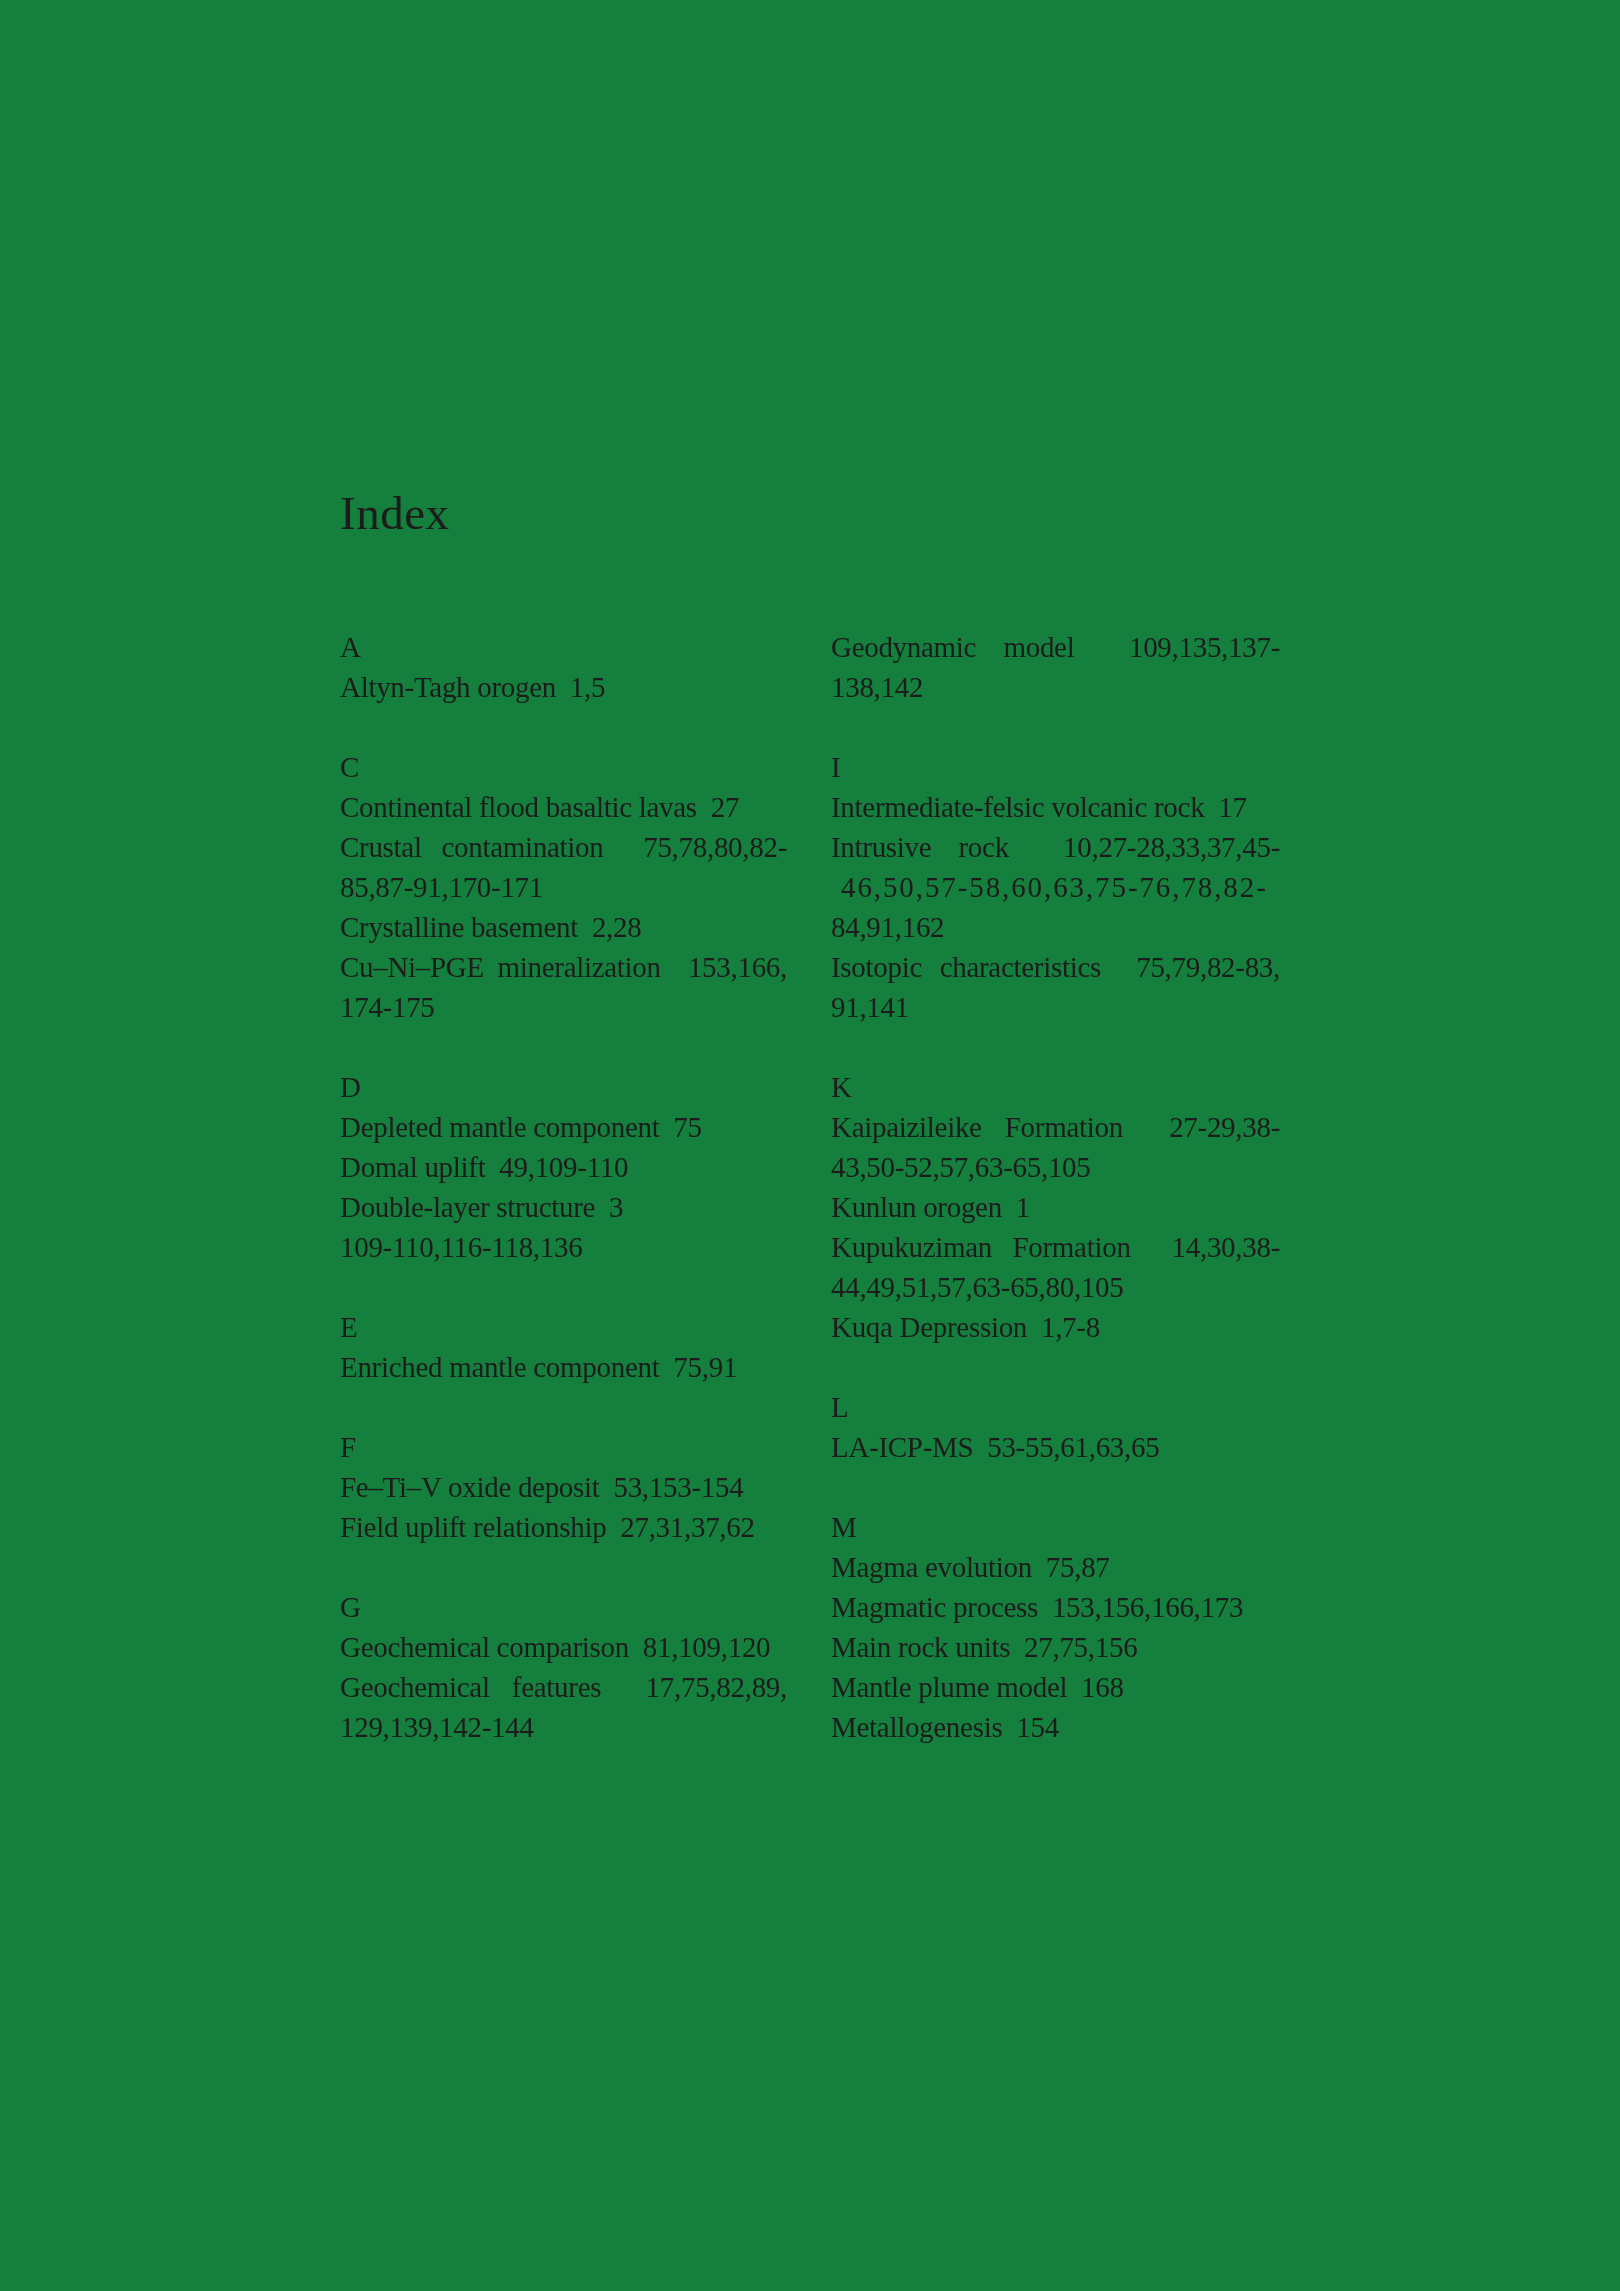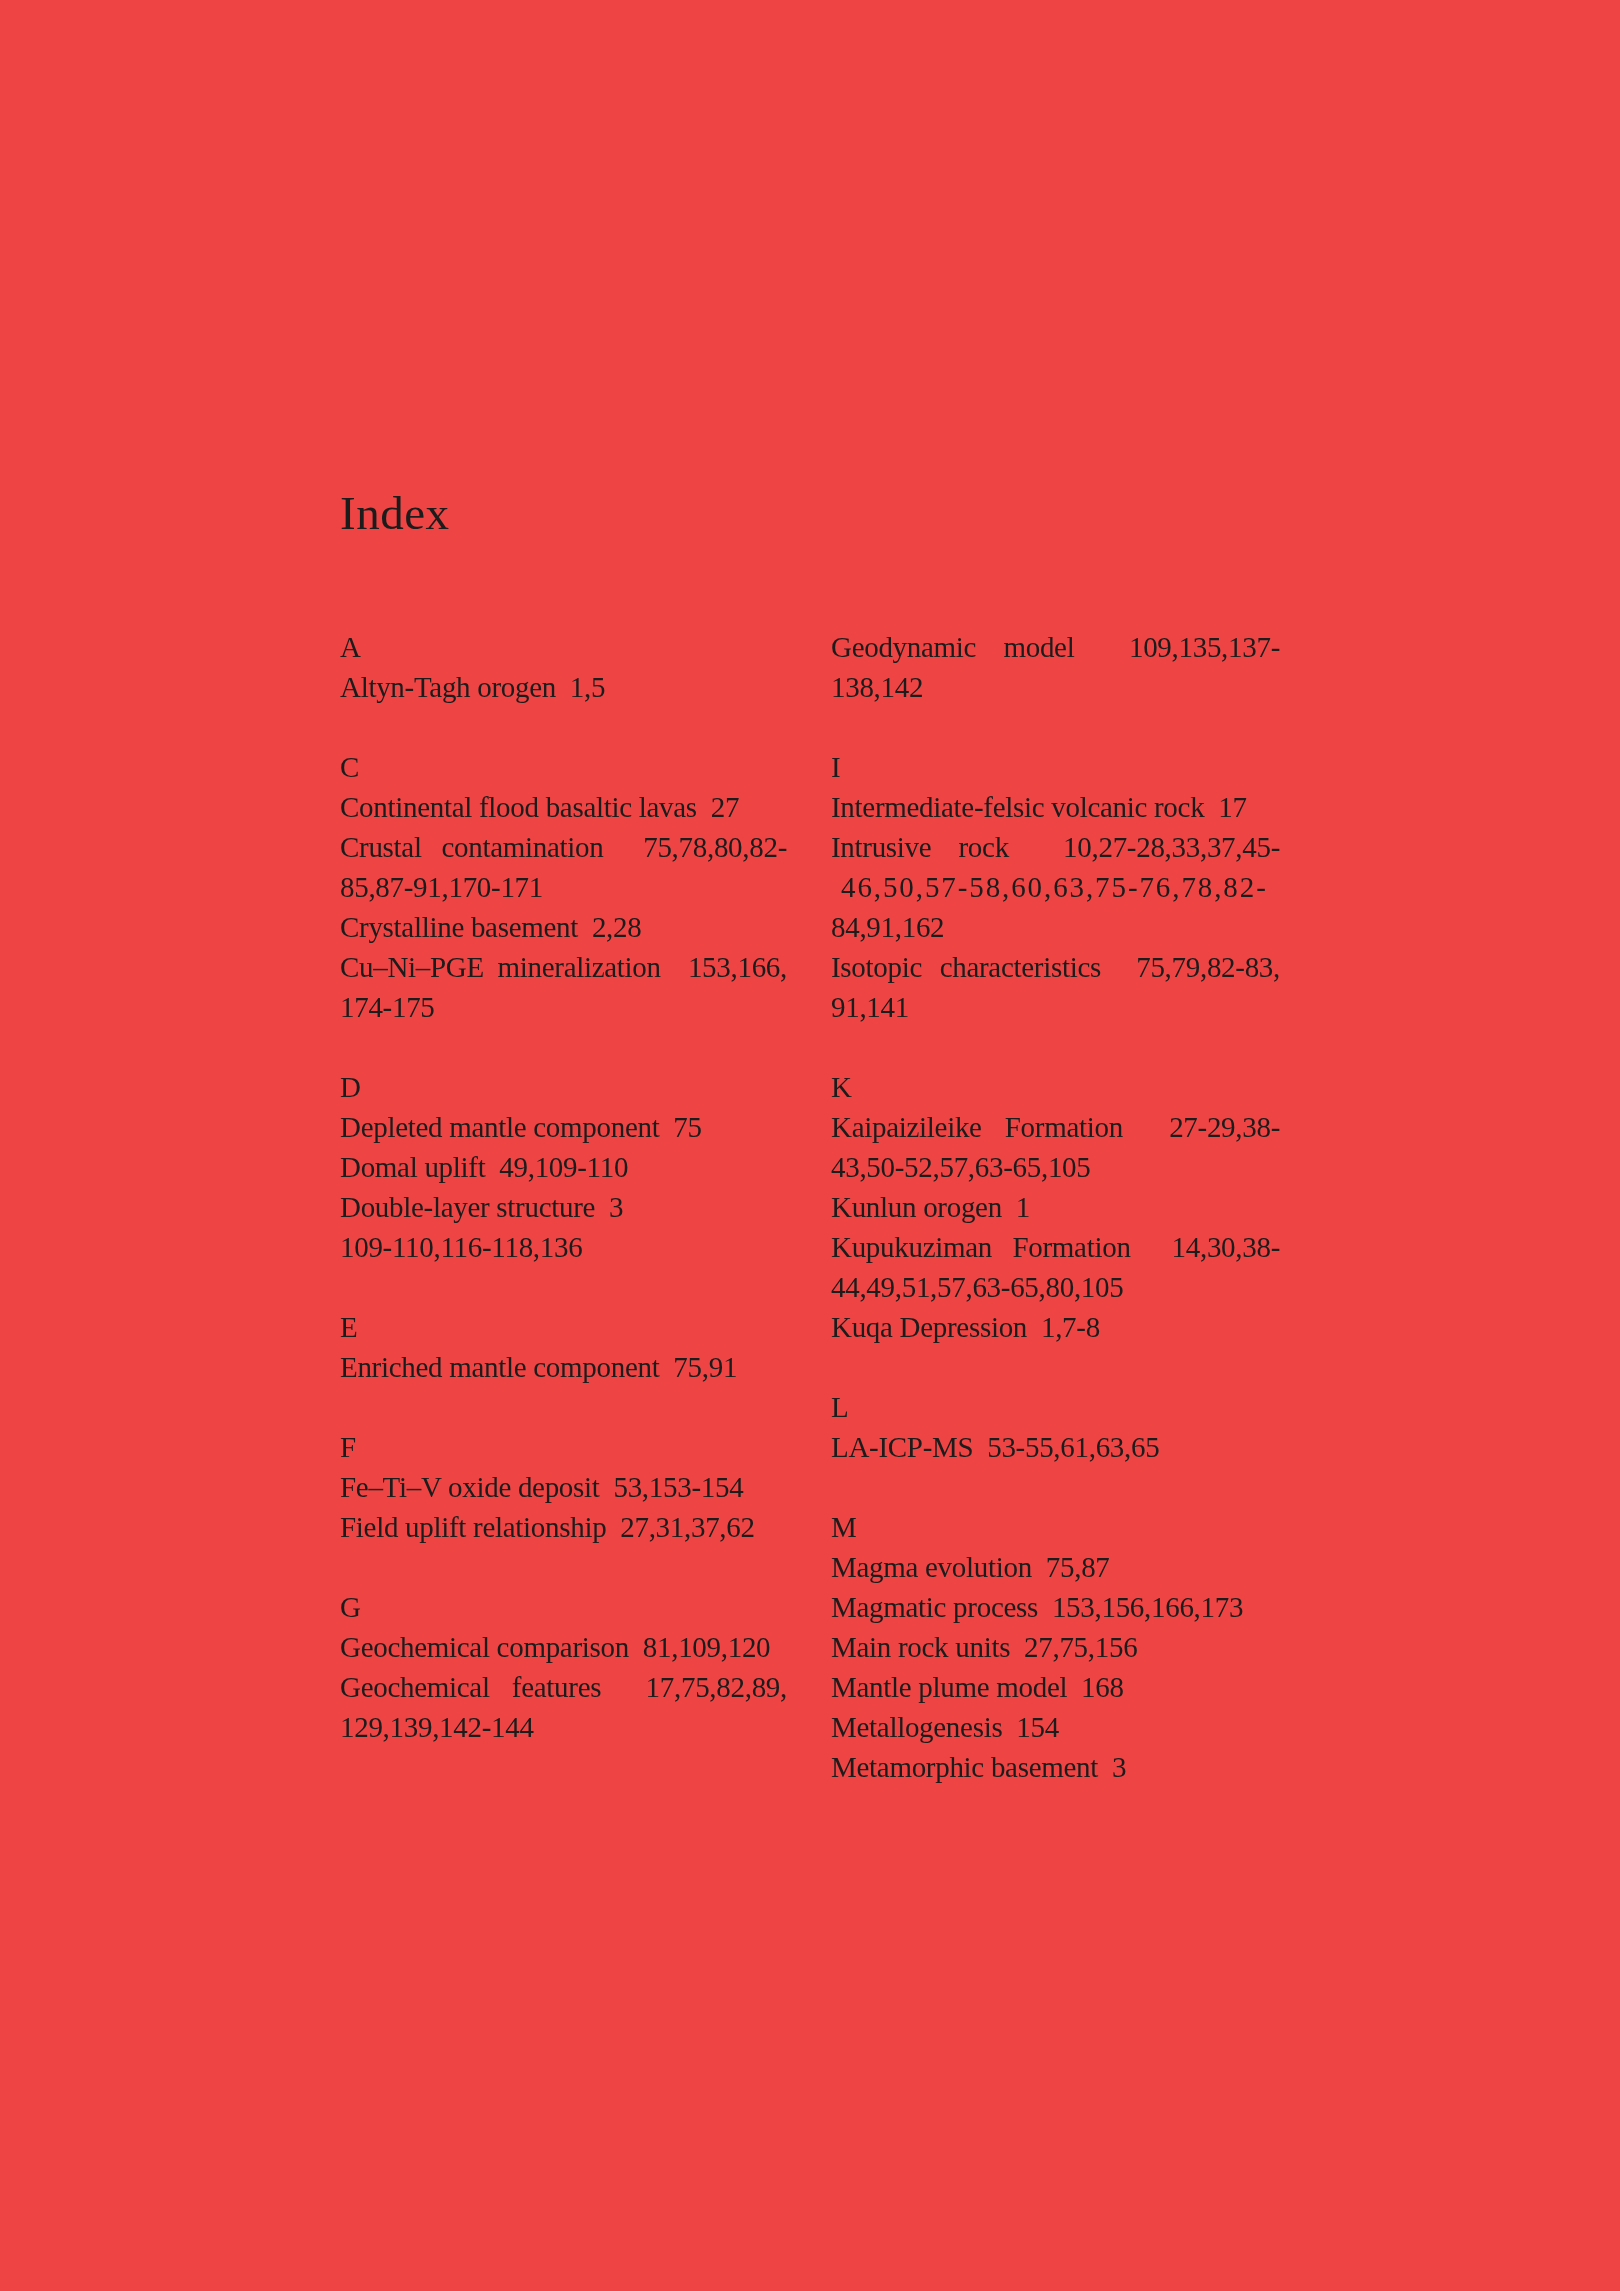--- a/index.html
+++ b/index.html
@@ -4,21 +4,21 @@
 <style>
   html, body {
     margin: 0;
     padding: 0;
     background: #ffffff;
   }
   .page {
     position: relative;
     width: 1620px;
     height: 2292px;
-    background: #ef4444;
+    background: #15803d;
     color: #1c1c1c;
     font-family: "Liberation Serif", "DejaVu Serif", serif;
     overflow: hidden;
   }
   .page-title {
     position: absolute;
     left: 340px;
     top: 490px;
     margin: 0;
     font-size: 47px;
@@ -113,16 +113,15 @@
       <div class="line blank"></div>
       <div class="line">L</div>
       <div class="line">LA-ICP-MS  53-55,61,63,65</div>
       <div class="line blank"></div>
       <div class="line">M</div>
       <div class="line">Magma evolution  75,87</div>
       <div class="line">Magmatic process  153,156,166,173</div>
       <div class="line">Main rock units  27,75,156</div>
       <div class="line">Mantle plume model  168</div>
       <div class="line">Metallogenesis  154</div>
-      <div class="line">Metamorphic basement  3</div>
     </div>
 </div>
 
 
 </body></html>

